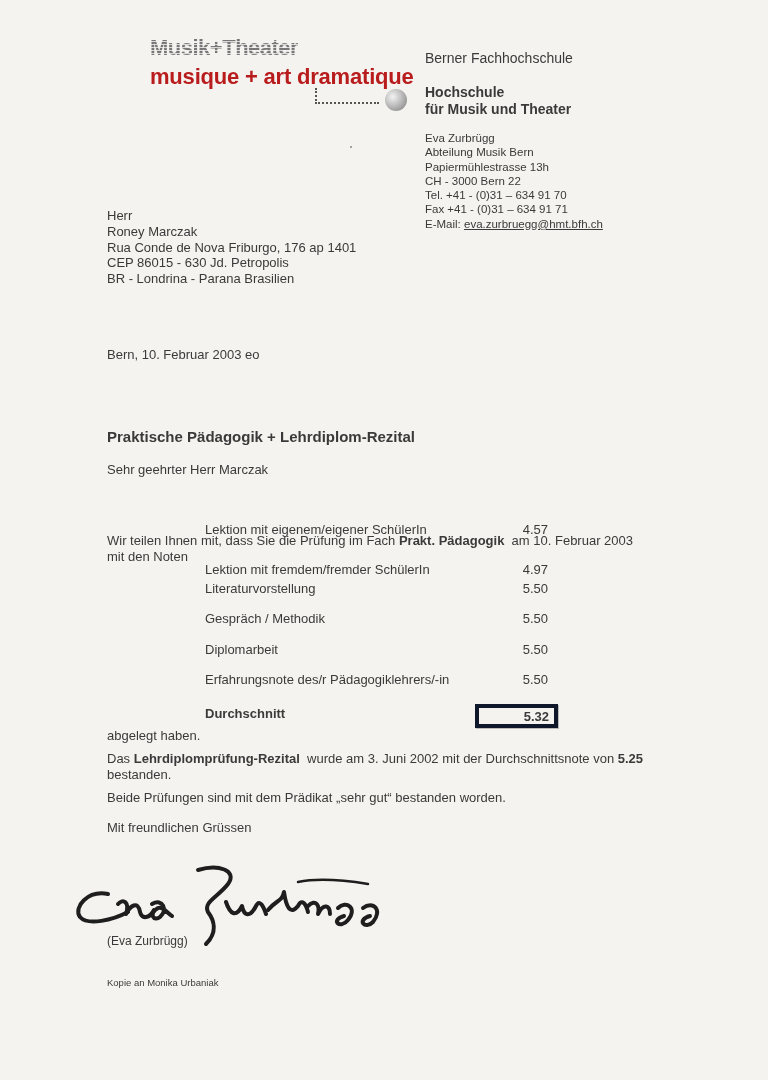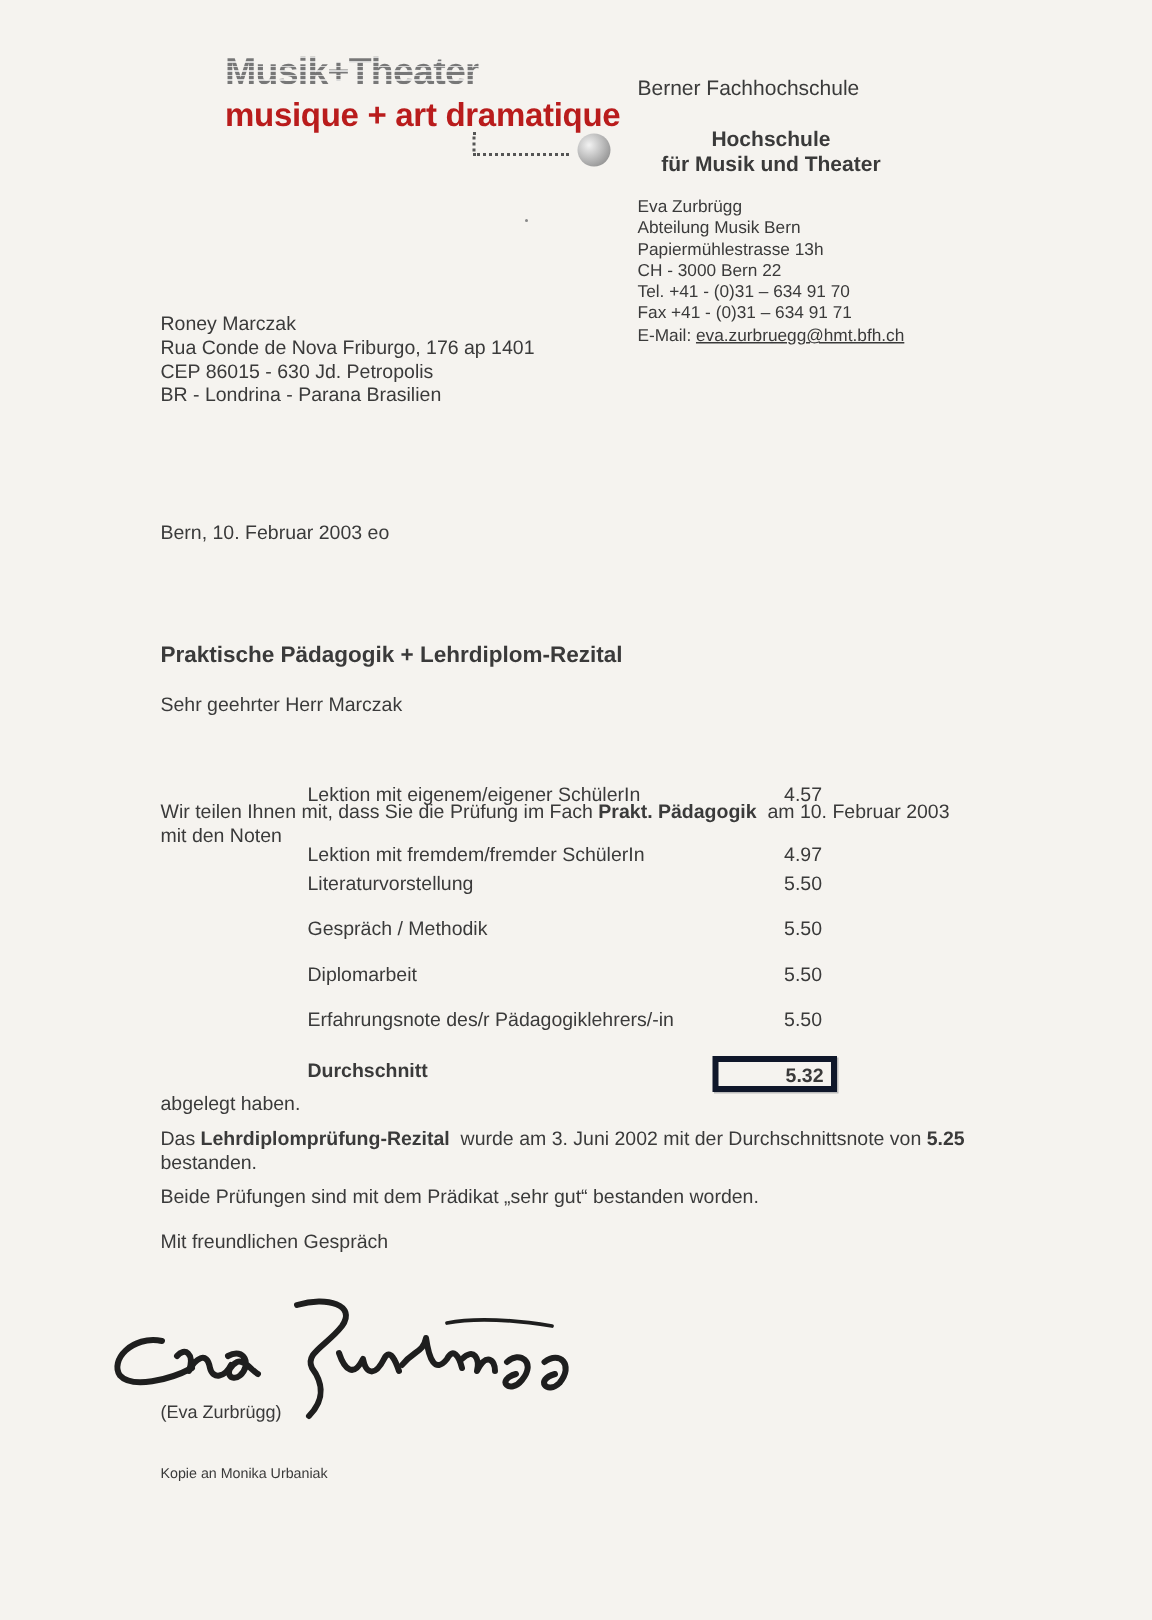--- a/index.html
+++ b/index.html
@@ -6,21 +6,21 @@
   body {
     width: 768px; height: 1080px; position: relative; overflow: hidden;
     background: #f5f3ef;
     font-family: "Liberation Sans", "DejaVu Sans", sans-serif;
     color: #3a3a3a;
   }
   .abs { position: absolute; }
   .logo-top {
     left: 150px; top: 30px;
     font-family: "Liberation Sans", sans-serif;
-    font-weight: bold; font-size: 25px; letter-spacing: -0.5px;
+    font-weight: bold; font-size: 22px; letter-spacing: -0.5px;
     color: #8a8a8a;
     background: repeating-linear-gradient(180deg, #777 0px, #777 2px, #d8d8d8 2px, #d8d8d8 3px);
     -webkit-background-clip: text; background-clip: text;
     -webkit-text-fill-color: transparent;
     line-height: 36px;
     text-align: right;
   }
   .logo-sub {
     left: 150px; top: 64px;
     font-weight: bold; font-size: 22px; color: #b91c1c; letter-spacing: -0.2px;
@@ -28,21 +28,21 @@
   .logo-dots {
     left: 315px; top: 88px; width: 62px; height: 14px;
     border-left: 2px dotted #555; border-bottom: 2px dotted #555;
   }
   .logo-ball {
     left: 385px; top: 89px; width: 22px; height: 22px; border-radius: 50%;
     background: radial-gradient(circle at 35% 35%, #f2f2f2 0%, #bdbdbd 45%, #7a7a7a 100%);
   }
   .sender { left: 425px; top: 50px; font-size: 13px; line-height: 16px; color: #3a3a3a; }
   .sender .org { font-size: 14px; margin-bottom: 18px; }
-  .sender .school { font-weight: bold; font-size: 14px; line-height: 17px; margin-bottom: 13px; text-align: center; }
+  .sender .school { font-weight: bold; font-size: 14px; line-height: 17px; margin-bottom: 13px; }
   .sender .addr { font-size: 11.5px; line-height: 14.3px; }
   .sender a { color: #3a3a3a; text-decoration: underline; }
   .recipient { left: 107px; top: 208px; font-size: 13px; line-height: 15.8px; }
   .date { left: 107px; top: 347px; font-size: 13px; }
   .subject { left: 107px; top: 428px; font-size: 15px; font-weight: bold; }
   .salutation { left: 107px; top: 462px; font-size: 13px; }
   .intro { left: 107px; top: 493px; font-size: 13px; line-height: 15.5px; width: 560px; margin-top: 40px; }
   .grades { left: 205px; top: 522px; width: 350px; font-size: 13px; }
   .grade-row { position: absolute; left: 0; width: 350px; height: 16px; }
   .grade-label { position: absolute; left: 0; top: 0; }
@@ -83,20 +83,21 @@
     <div>CH - 3000 Bern 22</div>
     <div>Tel. +41 - (0)31 – 634 91 70</div>
     <div>Fax +41 - (0)31 – 634 91 71</div>
     <div><span>E-Mail: </span><a>eva.zurbruegg@hmt.bfh.ch</a></div>
   </div>
 </div>
 
 <div class="abs dot-mark"></div>
 
 <div class="abs recipient">
+  <div>Herr</div>
   <div>Roney Marczak</div>
   <div>Rua Conde de Nova Friburgo, 176 ap 1401</div>
   <div>CEP 86015 - 630 Jd. Petropolis</div>
   <div>BR - Londrina - Parana Brasilien</div>
 </div>
 
 <div class="abs date">Bern, 10. Februar 2003 eo</div>
 <div class="abs subject">Praktische Pädagogik + Lehrdiplom-Rezital</div>
 <div class="abs salutation">Sehr geehrter Herr Marczak</div>
 
@@ -141,21 +142,21 @@
 <div class="abs p closing-out">abgelegt haben.</div>
 
 <div class="abs p rezital">
   <span>Das </span><b>Lehrdiplomprüfung-Rezital</b><span style="white-space:pre">  wurde am 3. Juni 2002 mit der Durchschnittsnote von </span><b>5.25</b><br>
   <span>bestanden.</span>
 </div>
 
 <div class="abs p both">Beide Prüfungen sind mit dem Prädikat „sehr gut“ bestanden worden.</div>
 
 <div class="abs p regards">
-  <div>Mit freundlichen Gespräch</div>
+  <div>Mit freundlichen Grüssen</div>
 </div>
 
 <svg class="abs signature" width="330" height="90" viewBox="0 0 330 90">
   <g fill="none" stroke="#1e1e1e" stroke-width="4" stroke-linecap="round" stroke-linejoin="round">
     <path d="M40 32 C 20 28, 5 45, 12 55 C 20 64, 45 58, 60 50"></path>
     <path d="M50 42 C 55 36, 62 40, 58 52 C 62 44, 70 38, 72 50 C 74 58, 82 56, 86 48"></path>
     <path d="M84 42 C 95 36, 100 48, 92 55 C 86 60, 80 52, 90 46 C 95 44, 100 52, 104 54"></path>
     <path d="M130 8 C 150 2, 170 8, 160 22 C 150 35, 135 40, 140 50 C 146 58, 150 70, 138 82"></path>
     <path d="M158 40 C 162 52, 168 56, 174 44 C 176 54, 182 56, 188 44 C 192 36, 196 46, 198 52"></path>
     <path d="M200 48 C 208 38, 214 40, 216 30 C 218 44, 222 54, 230 44 C 234 36, 238 42, 240 50"></path>

